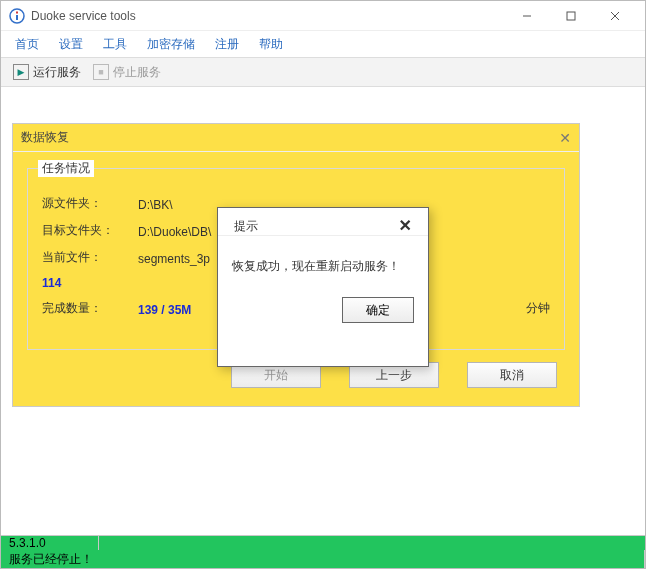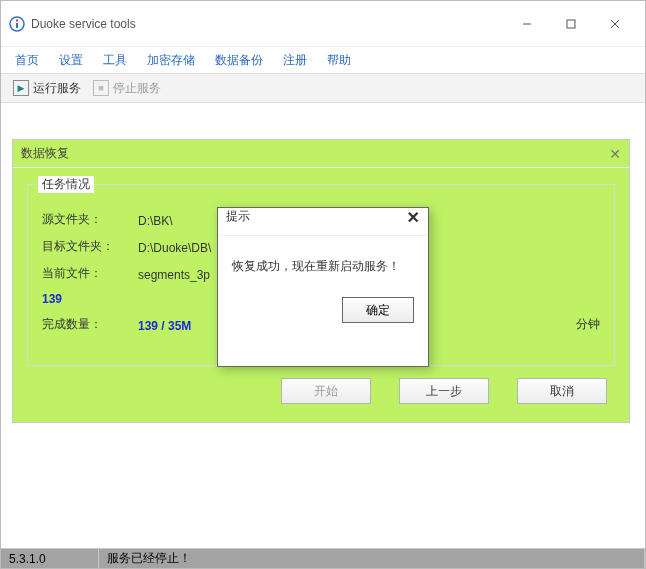--- a/index.html
+++ b/index.html
@@ -1,57 +1,57 @@
 <!DOCTYPE html>
 <html><head>
 <meta charset="utf-8">
 <style>
 * { box-sizing: border-box; margin: 0; padding: 0; }
 body { font-family: "Microsoft YaHei", SimSun, sans-serif; font-size: 12px; background: #fff; width: 646px; height: 569px; overflow: hidden; position: relative; border: 1px solid #bbb; }
 
-.titlebar { height: 46px; display: flex; align-items: center; padding: 0 8px; background: #fff; border-bottom: 1px solid #eee; }
+.titlebar { height: 30px; display: flex; align-items: center; padding: 0 8px; background: #fff; border-bottom: 1px solid #eee; }
 .titlebar .app-icon { width: 16px; height: 16px; margin-right: 6px; }
 .titlebar .title { color: #555; flex: 1; }
 .titlebar .win-btn { width: 44px; height: 28px; display: flex; align-items: center; justify-content: center; color: #555; }
 
 .menubar { height: 26px; display: flex; align-items: center; padding: 0 4px; }
 .menubar .menu-item { padding: 16px 10px; color: #2b6bbf; cursor: default; }
 
 .toolbar { height: 30px; background: #f3f3f3; border-top: 1px solid #ddd; border-bottom: 1px solid #ddd; display: flex; align-items: center; padding: 0 6px; }
 .toolbar .tbtn { display: flex; align-items: center; gap: 4px; padding: 2px 6px; color: #333; }
 .toolbar .tbtn.disabled { color: #9a9a9a; }
 .toolbar .sq { width: 16px; height: 16px; border: 1px solid #888; display: flex; align-items: center; justify-content: center; font-size: 9px; color: #138a7a; }
 .toolbar .tbtn.disabled .sq { border-color: #bbb; color: #bbb; }
 
 .content { position: relative; height: 455px; background: #fff; padding: 6px 4px; }
 
-.inner-dialog { position: absolute; left: 11px; top: 36px; width: 618px; border: 1px solid #c9c9c9; background: #bef264; }
+.inner-dialog { position: absolute; left: 11px; top: 36px; width: 568px; border: 1px solid #c9c9c9; background: #fde047; }
 .inner-dialog .dlg-title { display: flex; align-items: center; height: 28px; padding: 0 8px; color: #444; border-bottom: 1px solid #eee; }
 .inner-dialog .dlg-title .close { margin-left: auto; font-size: 14px; color: #777; }
 
 .group { margin: 16px 14px 12px; border: 1px solid #d8d8d8; padding: 16px 14px 22px; position: relative; }
 .group .legend { position: absolute; top: -9px; left: 10px; background: #fff; padding: 0 4px; color: #333; }
 .row { display: flex; align-items: flex-end; margin: 10px 0; }
 .row .label { width: 96px; color: #333; }
 .row .val { color: #333; }
 .row .val.blue { color: #1a2bd6; font-weight: bold; }
 .row .tail { margin-left: auto; color: #333; }
 
 .btn-row { display: flex; gap: 28px; justify-content: flex-end; padding: 0 22px 18px; }
 .btn { width: 90px; height: 26px; border: 1px solid #b5b5b5; background: linear-gradient(#fdfdfd,#ececec); text-align: center; line-height: 24px; color: #333; }
 .btn.disabled { color: #9a9a9a; }
 
 .msgbox { position: absolute; left: 216px; top: 206px; width: 212px; height: 160px; background: #fff; border: 1px solid #666; box-shadow: 3px 3px 10px rgba(0,0,0,.25); z-index: 20; }
-.msgbox .mb-title { height: 28px; display: flex; align-items: flex-start; padding: 0 8px; font-size: 12px; color: #333; border-bottom: 1px solid #eee; }
+.msgbox .mb-title { height: 28px; display: flex; align-items: flex-end; padding: 0 16px; font-size: 12px; color: #333; border-bottom: 1px solid #eee; }
 .msgbox .mb-title .close { margin-left: auto; font-size: 16px; font-weight: bold; }
 .msgbox .mb-body { padding: 22px 14px; color: #333; }
 .msgbox .mb-actions { display: flex; justify-content: flex-end; padding: 0 14px 14px; }
 .msgbox .mb-btn { width: 72px; height: 26px; border: 1px solid #666; background: linear-gradient(#fdfdfd,#ececec); text-align: center; line-height: 24px; }
 
-.statusbar { position: absolute; left: 0; right: 0; bottom: 0; height: 20px; border-top: 1px solid #c8c8c8; display: flex; align-items: stretch; background: #a3a3a3; }
+.statusbar { position: absolute; left: 0; right: 0; bottom: 0; height: 33px; border-top: 1px solid #c8c8c8; display: flex; align-items: stretch; background: #22c55e; flex-direction: column; }
 .statusbar .cell { border-right: 1px solid #c8c8c8; padding: 0 8px; display: flex; align-items: center; }
 .statusbar .cell:first-child { width: 98px; }
 </style>
 </head>
 <body>
 
 <div class="titlebar">
   <svg class="app-icon" viewBox="0 0 16 16">
       <circle cx="8" cy="8" r="7" fill="#fff" stroke="#3470c9" stroke-width="1.5"></circle>
       <rect x="7" y="3.5" width="2" height="2" fill="#d03a3a"></rect>
@@ -74,21 +74,20 @@
         <line x1="9" y1="1" x2="1" y2="9" stroke="#555"></line>
       </svg>
     </div>
 </div>
 
 <div class="menubar">
   <span class="menu-item">首页</span>
   <span class="menu-item">设置</span>
   <span class="menu-item">工具</span>
   <span class="menu-item">加密存储</span>
-  <span class="menu-item">数据备份</span>
   <span class="menu-item">注册</span>
   <span class="menu-item">帮助</span>
 </div>
 
 <div class="toolbar">
   <div class="tbtn">
       <span class="sq">▶</span>
       <span>运行服务</span>
     </div>
   <div class="tbtn disabled">
@@ -111,21 +110,21 @@
       </div>
       <div class="row">
         <span class="label">目标文件夹：</span>
         <span class="val">D:\Duoke\DB\</span>
       </div>
       <div class="row">
         <span class="label">当前文件：</span>
         <span class="val">segments_3p</span>
       </div>
       <div class="row">
-        <span class="val blue">139</span>
+        <span class="val blue">114</span>
       </div>
       <div class="row">
         <span class="label">完成数量：</span>
         <span class="val blue">139 / 35M</span>
         <span class="tail">分钟</span>
       </div>
     </div>
     <div class="btn-row">
       <div class="btn disabled">开始</div>
       <div class="btn">上一步</div>

